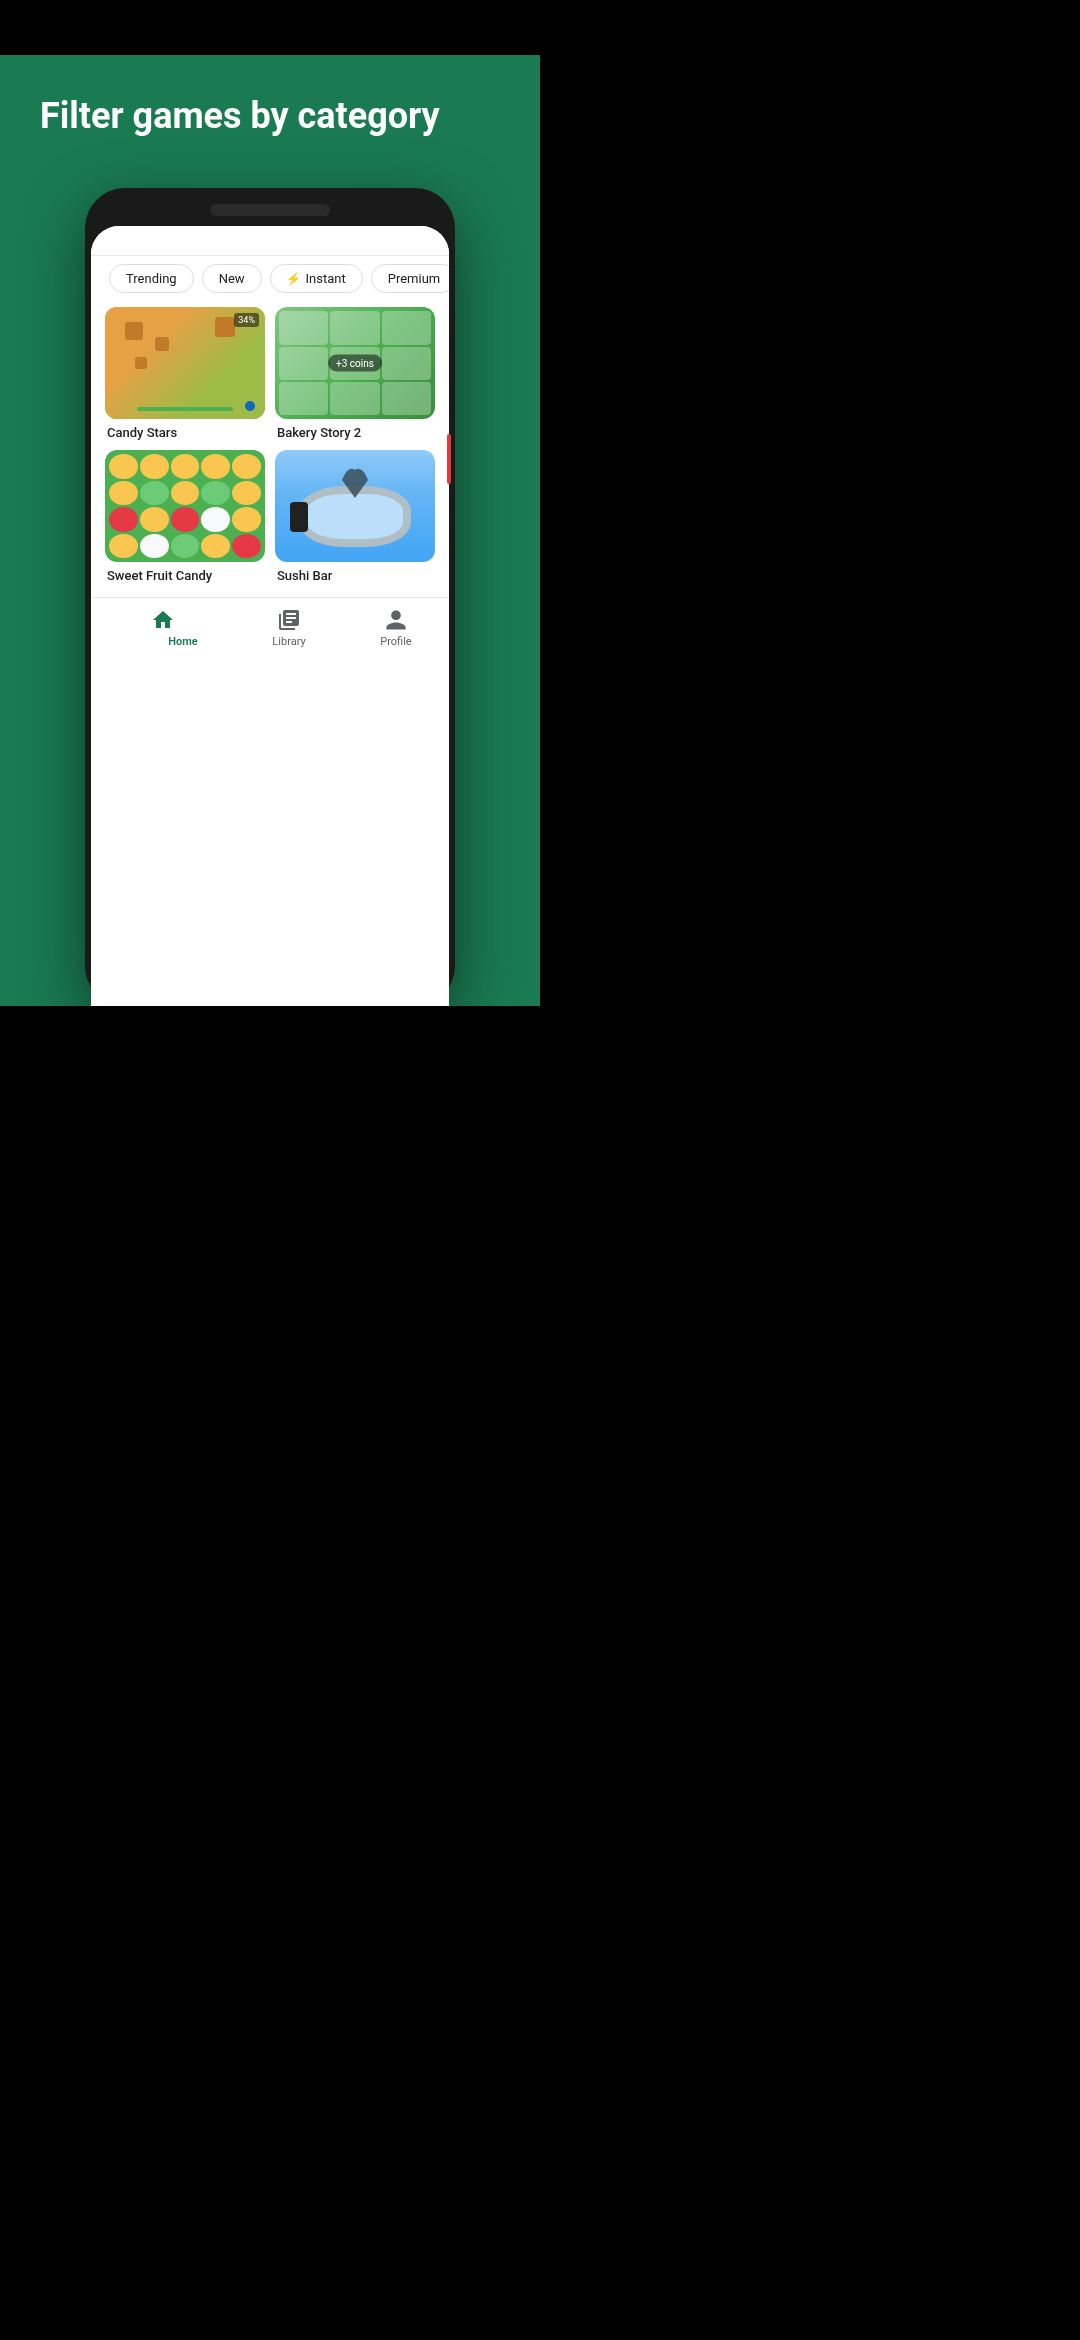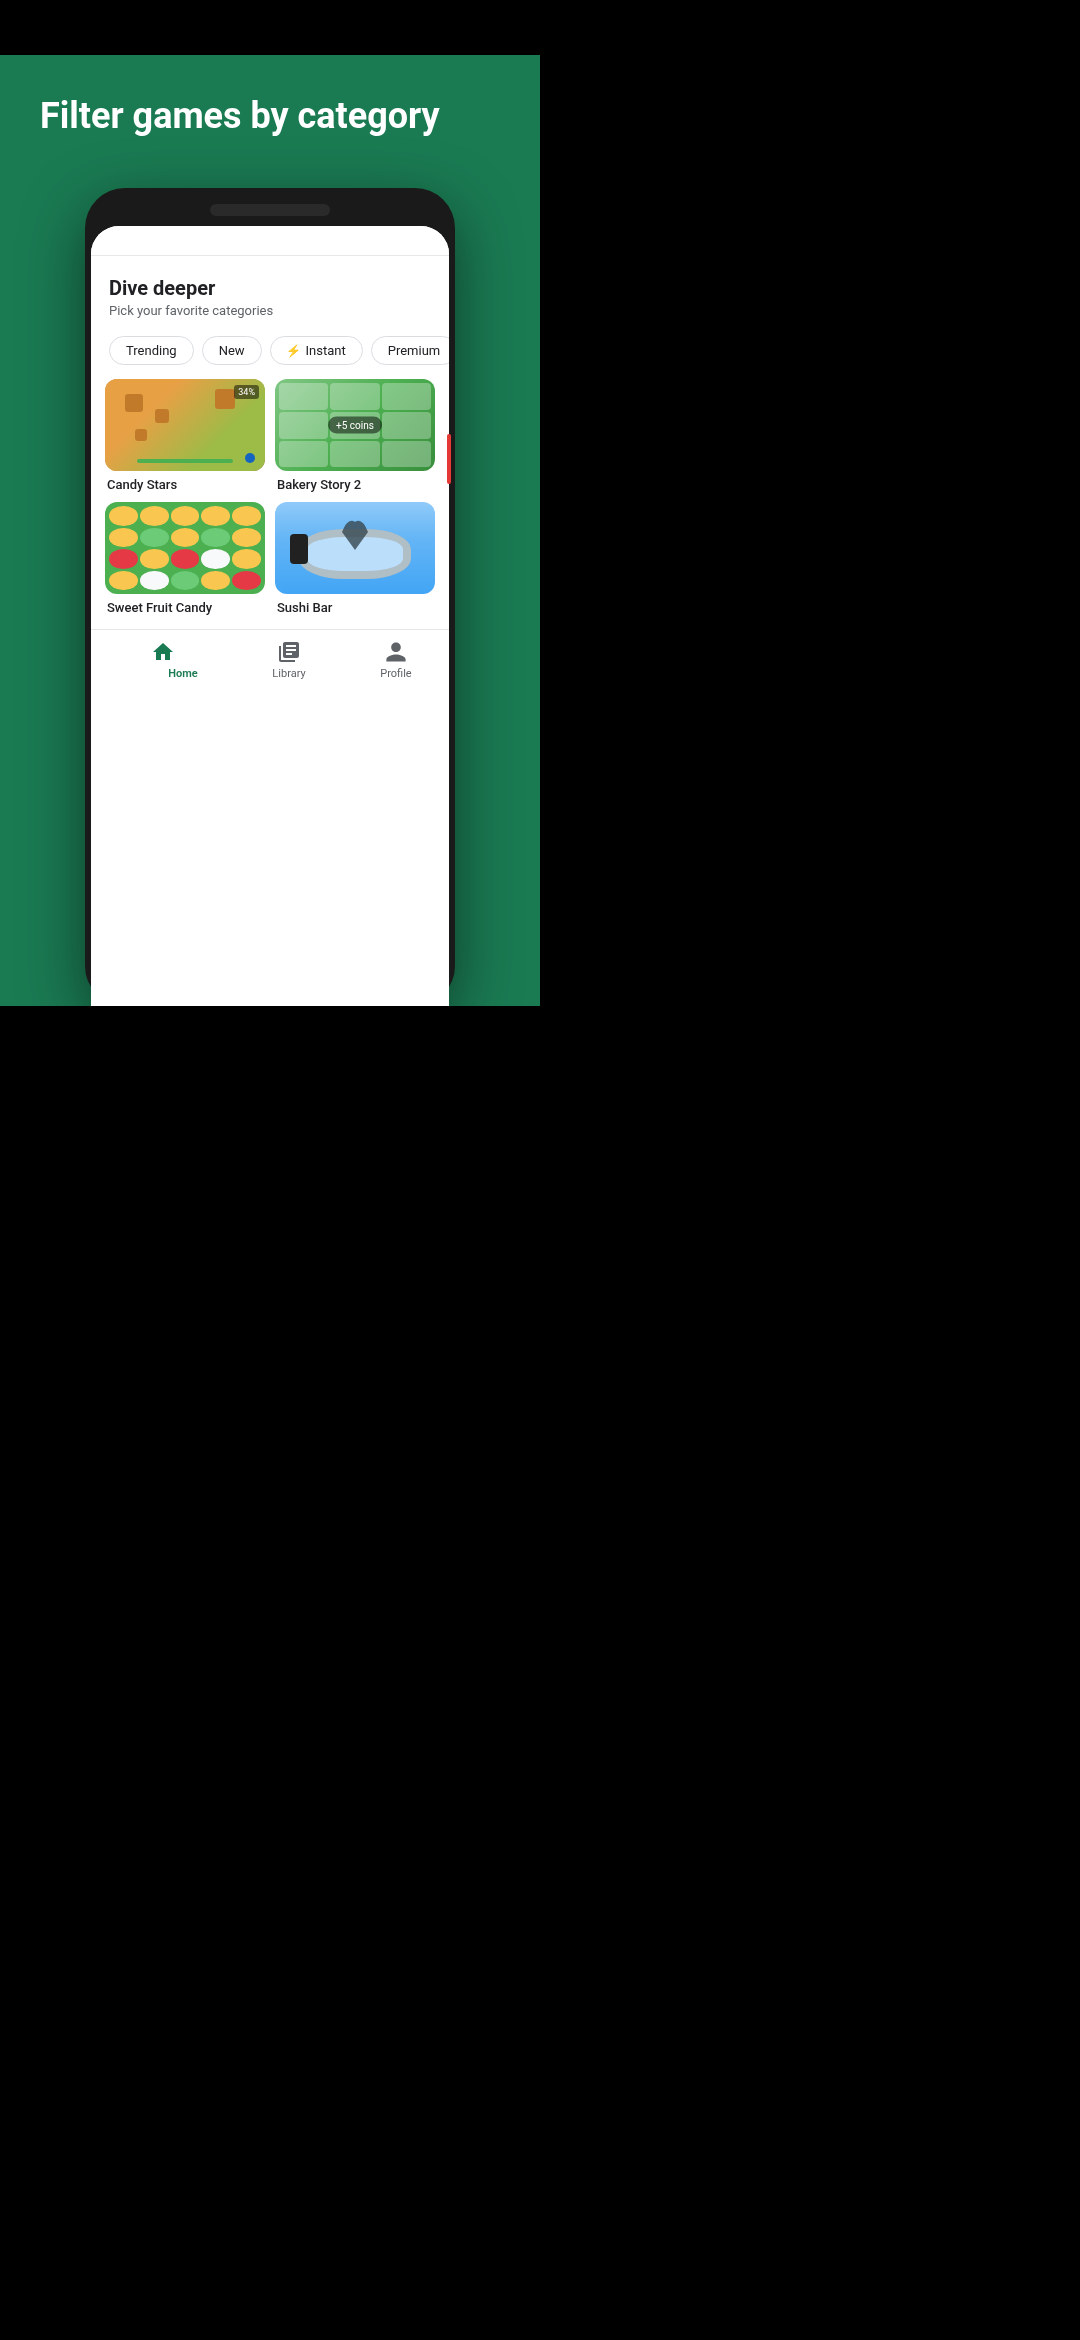--- a/index.html
+++ b/index.html
@@ -131,21 +131,21 @@
 
     .game-card {
       display: flex;
       flex-direction: column;
       gap: 6px;
       cursor: pointer;
     }
 
     .game-thumbnail {
       width: 100%;
-      height: 92px;
+      height: 112px;
       border-radius: 12px;
       overflow: hidden;
       position: relative;
     }
 
     .game-title {
       font-size: 13px;
       font-weight: 500;
       color: #202124;
       padding: 0 2px;
@@ -332,24 +332,20 @@
 
   <div class="phone-wrapper">
     <div class="phone-frame">
       <div class="phone-notch"></div>
 
       <div class="phone-screen">
         <div class="screen-top-bar"></div>
 
         <div class="screen-content">
 
-          <div class="section-header">
-            <div class="section-title">Dive deeper</div>
-            <div class="section-subtitle">Pick your favorite categories</div>
-          </div>
 
           <div class="filter-chips">
             <div class="chip">
               <span>Trending</span>
             </div>
             <div class="chip">
               <span>New</span>
             </div>
             <div class="chip">
               <span class="chip-icon">⚡</span>
@@ -383,21 +379,21 @@
                   <div class="bakery-cell"></div>
                   <div class="bakery-cell"></div>
                   <div class="bakery-cell"></div>
                   <div class="bakery-cell"></div>
                   <div class="bakery-cell"></div>
                   <div class="bakery-cell"></div>
                   <div class="bakery-cell"></div>
                   <div class="bakery-cell"></div>
                   <div class="bakery-cell"></div>
                 </div>
-                <div class="bakery-coins">+5 coins</div>
+                <div class="bakery-coins">+3 coins</div>
               </div>
               <div class="game-title">Bakery Story 2</div>
             </div>
 
             <div class="game-card">
               <div class="game-thumbnail" style="background:#4caf50; padding:4px; display:grid; grid-template-columns: repeat(5,1fr); grid-template-rows: repeat(4,1fr); gap:2px; border-radius:12px;">
                 <div class="candy-cell"></div>
                 <div class="candy-cell"></div>
                 <div class="candy-cell"></div>
                 <div class="candy-cell"></div>

